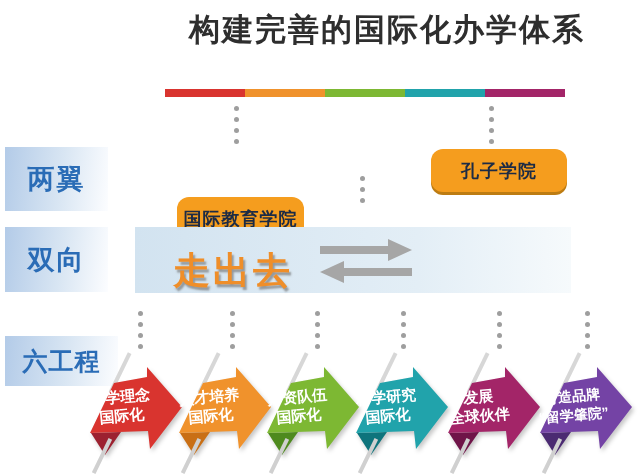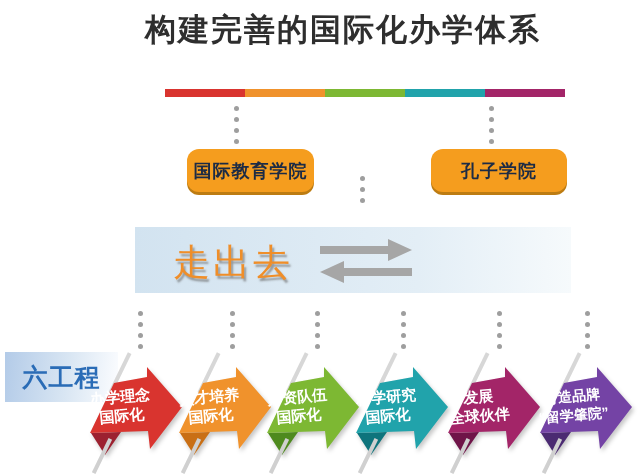--- a/index.html
+++ b/index.html
@@ -9,24 +9,24 @@
   }
   
   .row-label{
     position:absolute;left:5px;display:flex;align-items:center;justify-content:center;
     background:linear-gradient(97deg,#b3cbe8 0%,#d9e6f3 55%,#fcfdff 100%);
     color:#2a6cb6;font-weight:800;font-size:27px;letter-spacing:2px;
   }
   #label-1{top:36px;width:103px;height:57px;}
   #label-2{top:147px;width:103px;height:64px;}
   #label-3{top:227px;width:103px;height:65px;}
-  #label-4{top:352px;width:113px;height:50px;font-size:25px;letter-spacing:1px;}
+  #label-4{top:336px;width:113px;height:50px;font-size:25px;letter-spacing:1px;}
   
   .title{
-    position:absolute;left:145px;top:11px;width:440px;text-align:left;
+    position:absolute;left:145px;top:11px;width:440px;text-align:right;
     color:#2e2e2e;font-weight:900;font-size:31px;line-height:38px;letter-spacing:2px;
   }
   
   .bar{position:absolute;left:165px;top:89px;width:400px;height:8px;display:flex;}
   .bar-seg{flex:1;background:var(--c);}
   
   .dots{position:absolute;display:flex;flex-direction:column;align-items:center;}
   .dots i{width:5px;height:5px;border-radius:50%;background:#9e9e9e;display:block;}
   .dots i + i{margin-top:6px;}
   #dots-a{left:234px;top:106px;}
@@ -38,29 +38,29 @@
   #dots-d4{left:401px;top:311px;}
   #dots-d5{left:497px;top:311px;}
   #dots-d6{left:585px;top:311px;}
   
   .wing-box{
     position:absolute;top:149px;height:43px;border-radius:12px;
     background:#f59d1e;box-shadow:0 3px 0 0 #bd7c12;
     display:flex;align-items:center;justify-content:center;
     color:#1c2b45;font-weight:800;font-size:18px;letter-spacing:1px;
   }
-  #wing-left{left:187px;width:127px;}
+  #wing-left{left:177px;width:127px;margin-top:48px;}
   #wing-right{left:431px;width:136px;}
   
   .band{
     position:absolute;left:135px;top:227px;width:436px;height:66px;
     background:linear-gradient(90deg,#d2e3f0 0%,#e3eef6 65%,#f6fafc 100%);
   }
   .band-word{
-    position:absolute;top:11px;color:#ef8e29;font-weight:400;font-size:37px;letter-spacing:3px;
+    position:absolute;top:19px;color:#ef8e29;font-weight:700;font-size:37px;letter-spacing:3px;
     text-shadow:2px 3px 2px rgba(110,110,110,.65);
   }
   #word-out{left:38px;}
   #word-in{left:299px;}
   #exchange-arrows{position:absolute;left:185px;top:12px;}
   
   .project{position:absolute;top:367px;width:92px;height:96px;}
   .project svg{position:absolute;left:0;top:0;filter:drop-shadow(2px 3px 2px rgba(0,0,0,.22));}
   .arrow-body{fill:var(--c);}
   .arrow-fold{fill:var(--c2);}
@@ -84,20 +84,26 @@
   #project-3{left:267px;}
   #project-4{left:356px;}
   #project-5{left:448px;}
   #project-6{left:540px;}
 </style>
 </head>
 <body>
 
 <div id="stage">
 
+  <div class="row-label" id="label-2">
+    <span>两翼</span>
+  </div>
+  <div class="row-label" id="label-3">
+    <span>双向</span>
+  </div>
   <div class="row-label" id="label-4">
     <span>六工程</span>
   </div>
 
   <div class="title">
     <div>构建完善的国际化办学体系</div>
   </div>
 
   <div class="bar">
     <span class="bar-seg" style="--c: #d9342f;"></span>

